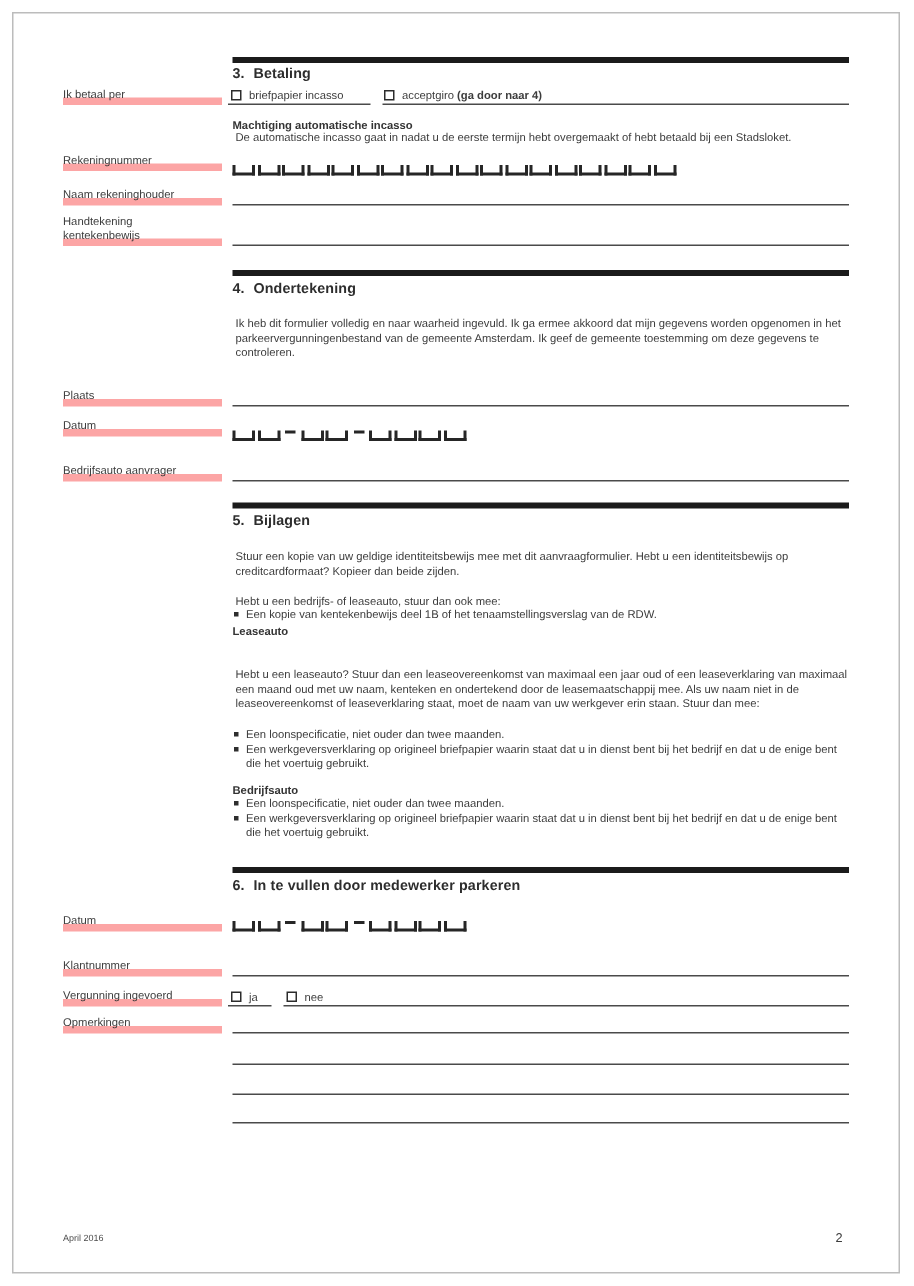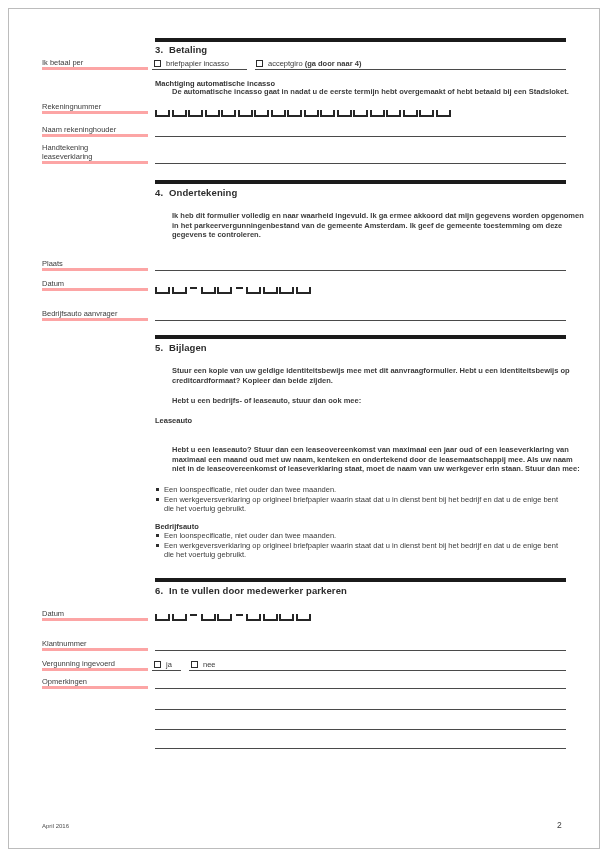--- a/index.html
+++ b/index.html
@@ -12,27 +12,26 @@
     border:1px solid #bcbcbc; pointer-events:none;
   }
   .secbar { position:absolute; left:155px; width:411px; height:4px; background:#1b1b1b; }
   .sectitle {
     position:absolute; left:155px; display:flex; font-size:9.5px; font-weight:bold;
     color:#2d2d2d; letter-spacing:0.1px;
   }
   .sectitle .num { width:14px; flex:0 0 auto; }
   .flabel {
     position:absolute; left:42px; width:106px; font-size:7.5px; line-height:8.6px;
-    color:#3c3c3c; border-bottom:3px solid #fca5a5; box-sizing:border-box;
+    color:#3c3c3c; border-bottom:5px solid #fca5a5; box-sizing:border-box;
   }
   .cline { position:absolute; height:0; border-bottom:1px solid #4a4a4a; }
   .para {
-    position:absolute; left:172px; width:413px; font-size:7.5px; line-height:9.5px;
+    position:absolute; left:157px; width:413px; font-size:7.5px; line-height:9.5px;
     color:#3c3c3c;
-    font-weight:bold;
   }
   .nowrap { white-space:nowrap; }
   .miniheading {
     position:absolute; left:155px; font-size:7.5px; font-weight:bold; color:#343434;
   }
   .opt { position:absolute; display:flex; align-items:center; gap:5px; font-size:7.5px; height:10px; }
   .checkbox {
     flex:0 0 auto; width:7px; height:7px; box-sizing:border-box;
     border:1px solid #2c2c2c; background:#fff;
   }
@@ -98,21 +97,21 @@
       <span class="wbox"></span>
       <span class="wbox"></span>
       <span class="wbox"></span>
   </div>
 
   <div class="flabel" style="top:126px;height:11px">Naam rekeninghouder</div>
   <div class="cline" style="left:155px;top:136px;width:411px"></div>
 
   <div class="flabel two-line" style="top:144px;height:20px">
     <div>Handtekening</div>
-    <div>leaseverklaring</div>
+    <div>kentekenbewijs</div>
   </div>
   <div class="cline" style="left:155px;top:163px;width:411px"></div>
 
   <div class="secbar" style="top:180px"></div>
   <div class="sectitle" style="top:187px">
     <span class="num">4.</span>
     <span>Ondertekening</span>
   </div>
 
   <div class="para" style="top:211px">Ik heb dit formulier volledig en naar waarheid ingevuld. Ik ga ermee akkoord dat mijn gegevens worden opgenomen in het parkeervergunningenbestand van de gemeente Amsterdam. Ik geef de gemeente toestemming om deze gegevens te controleren.</div>
@@ -140,20 +139,24 @@
   <div class="secbar" style="top:335px"></div>
   <div class="sectitle" style="top:342px">
     <span class="num">5.</span>
     <span>Bijlagen</span>
   </div>
 
   <div class="para" style="top:366px">Stuur een kopie van uw geldige identiteitsbewijs mee met dit aanvraagformulier. Hebt u een identiteitsbewijs op creditcardformaat? Kopieer dan beide zijden.</div>
   <div class="para nowrap" style="top:396px">Hebt u een bedrijfs- of leaseauto, stuur dan ook mee:</div>
 
   <div class="bullets" style="top:405px">
+    <div class="brow">
+      <span class="bsq"></span>
+      <span class="btext">Een kopie van kentekenbewijs deel 1B of het tenaamstellingsverslag van de RDW.</span>
+    </div>
   </div>
 
   <div class="miniheading" style="top:416px">Leaseauto</div>
   <div class="para" style="top:445px">Hebt u een leaseauto? Stuur dan een leaseovereenkomst van maximaal een jaar oud of een leaseverklaring van maximaal een maand oud met uw naam, kenteken en ondertekend door de leasemaatschappij mee. Als uw naam niet in de leaseovereenkomst of leaseverklaring staat, moet de naam van uw werkgever erin staan. Stuur dan mee:</div>
 
   <div class="bullets" style="top:485px">
     <div class="brow">
       <span class="bsq"></span>
       <span class="btext">Een loonspecificatie, niet ouder dan twee maanden.</span>
     </div>

